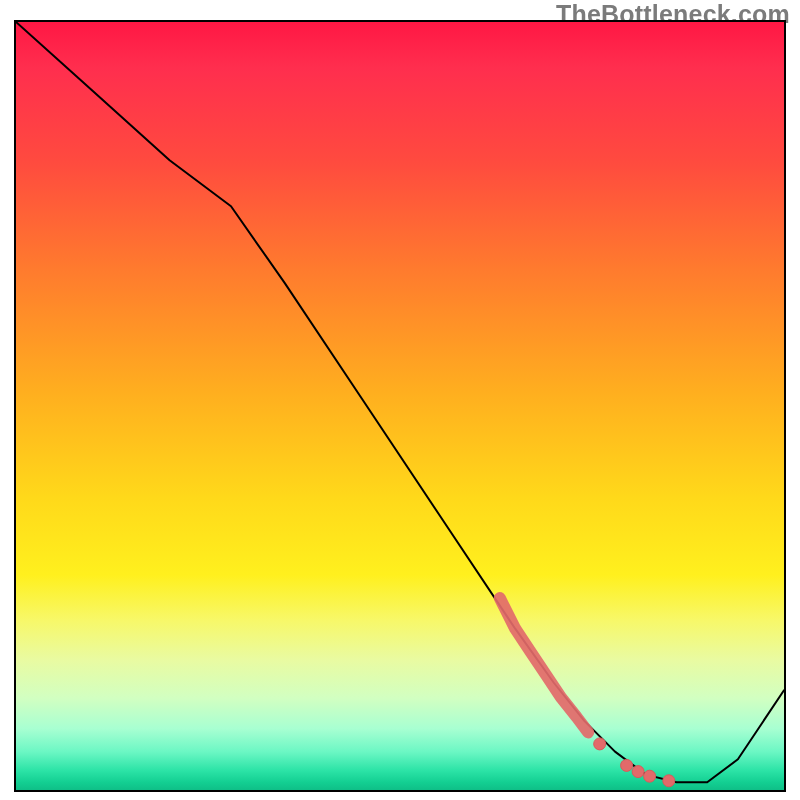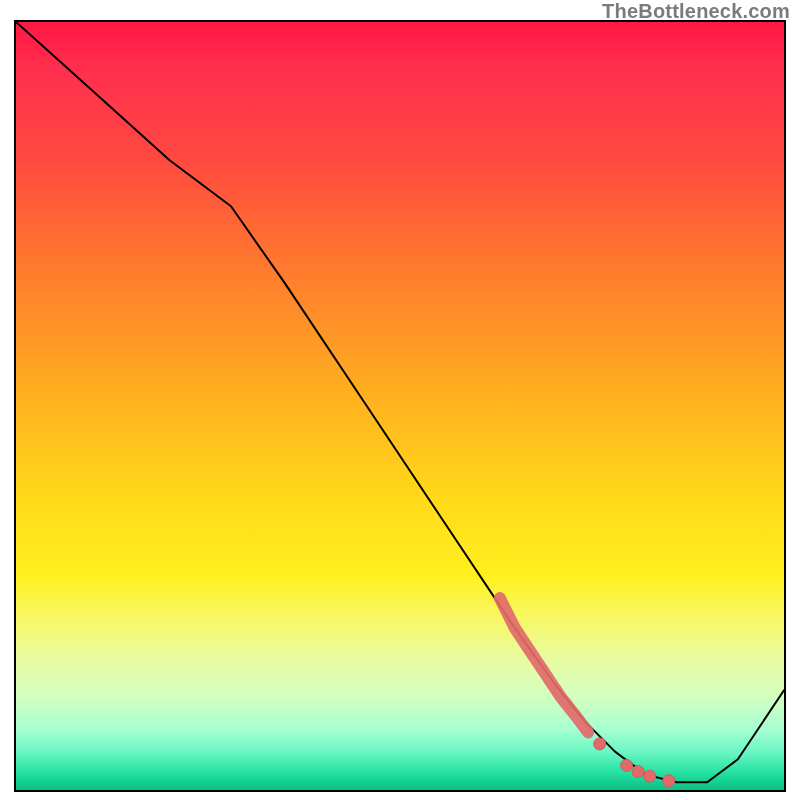--- a/index.html
+++ b/index.html
@@ -52,21 +52,21 @@
     position: absolute;
     inset: 0;
     width: 100%;
     height: 100%;
   }
   .watermark {
     position: absolute;
     top: 0px;
     right: 10px;
     font-family: Arial, Helvetica, sans-serif;
-    font-size: 20px;
+    font-size: 25px;
     font-weight: 600;
     letter-spacing: 0.2px;
     color: #7b7b7b;
     white-space: nowrap;
   }
 </style>
 </head>
 <body>
 
 <div class="frame">

